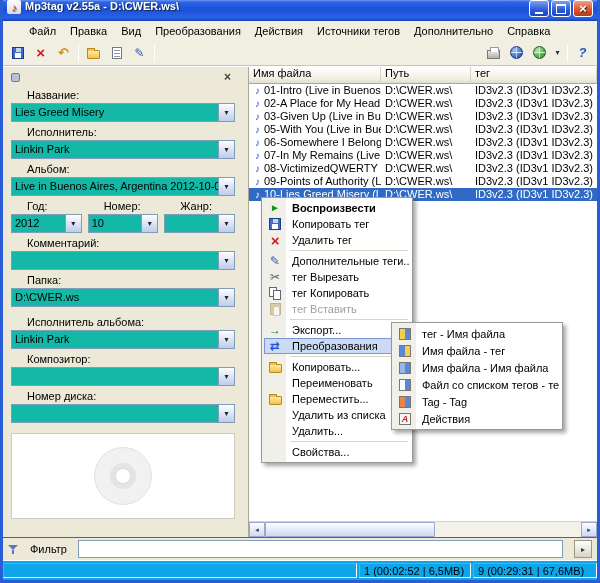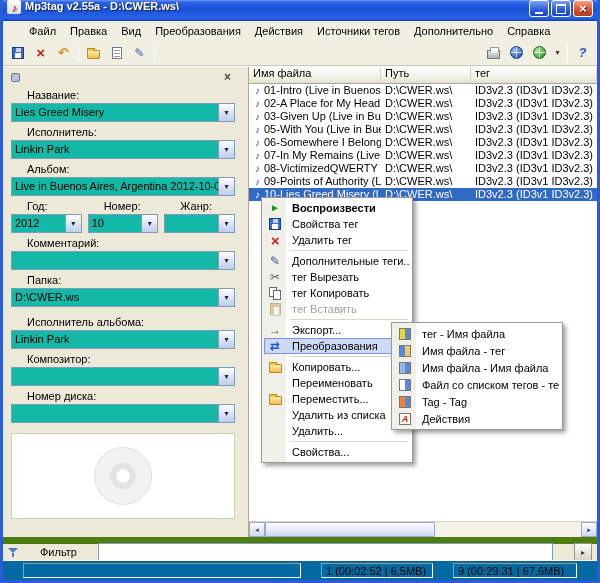--- a/index.html
+++ b/index.html
@@ -88,25 +88,25 @@
 .lrows{flex:1;overflow:hidden}
 .row{height:13px;display:flex;align-items:center}
 .cell{padding:0 4px;height:13px;line-height:13px;white-space:nowrap;overflow:hidden}
 .cell.name{display:flex;align-items:center;padding-left:2px}
 .row.selected{background:#316ac5;color:#fff}
 .row.selected .ic-note::before{color:#fff}
 .hscroll{height:16px;flex:0 0 16px;display:flex;background:#f3f1e8;border-top:1px solid #d8d4c4}
 .sbtn{width:16px;flex:0 0 16px;background:linear-gradient(#fefefe,#cfd8f0);border:1px solid #9aa8d0;display:flex;align-items:center;justify-content:center;font-size:7px;color:#2a3c78}
 .sthumb{width:170px;margin:0;background:linear-gradient(#fefefe,#cfd8f0);border:1px solid #9aa8d0;border-radius:1px}
 
-.filterbar{height:23px;flex:0 0 23px;display:flex;align-items:center;gap:21px;padding:0 5px;background:#ece9d8;border-top:7px solid #4d7c0f}
+.filterbar{height:23px;flex:0 0 23px;display:flex;align-items:center;gap:11px;padding:0 5px;background:#ece9d8;border-top:1px solid #4d7c0f}
 .filterbar input{flex:1;height:18px;border:1px solid #7f9db9;padding:0 3px;font:inherit}
 .fbtn{width:18px;height:18px;background:linear-gradient(#fefefe,#d8d4c8);border:1px solid #9a9684;display:flex;align-items:center;justify-content:center;font-size:8px;color:#333}
 .fbtn::before{content:"\25B8"}
-.statusbar{height:20px;flex:0 0 20px;display:flex;gap:20px;background:#0369a1;padding:2px 20px;border-top:1px solid #fff}
+.statusbar{height:20px;flex:0 0 20px;display:flex;gap:2px;background:#0ea5e9;padding:2px 0;border-top:1px solid #fff}
 .spane{border:1px solid;border-color:#9d9a88 #fff #fff #9d9a88;padding:0 4px;display:flex;align-items:center;white-space:nowrap;overflow:hidden}
 .spane.fill{flex:1}
 .spane.s1{width:112px;flex:0 0 112px}
 .spane.s2{width:124px;flex:0 0 124px}
 
 .cmenu,.smenu{position:absolute;background:linear-gradient(90deg,#f0efe8 0,#f0efe8 24px,#fff 24px);border:1px solid #999;box-shadow:3px 3px 4px rgba(0,0,0,.35);padding:2px;z-index:20}
 .cmenu{left:258px;top:197px;width:152px}
 .smenu{left:388px;top:322px;width:172px}
 .cm-item{height:16px;display:flex;align-items:center;position:relative;cursor:default}
 .smenu .cm-item{height:17px}
@@ -384,21 +384,21 @@
     <div class="cm-item bold">
         <span class="gut">
           <i class="mi i-play"></i>
         </span>
         <span class="lbl">Воспроизвести</span>
       </div>
     <div class="cm-item">
         <span class="gut">
           <i class="mi i-save"></i>
         </span>
-        <span class="lbl">Свойства тег</span>
+        <span class="lbl">Копировать тег</span>
       </div>
     <div class="cm-item">
         <span class="gut">
           <i class="mi i-x"></i>
         </span>
         <span class="lbl">Удалить тег</span>
       </div>
     <div class="cm-sep"></div>
     <div class="cm-item">
         <span class="gut">

